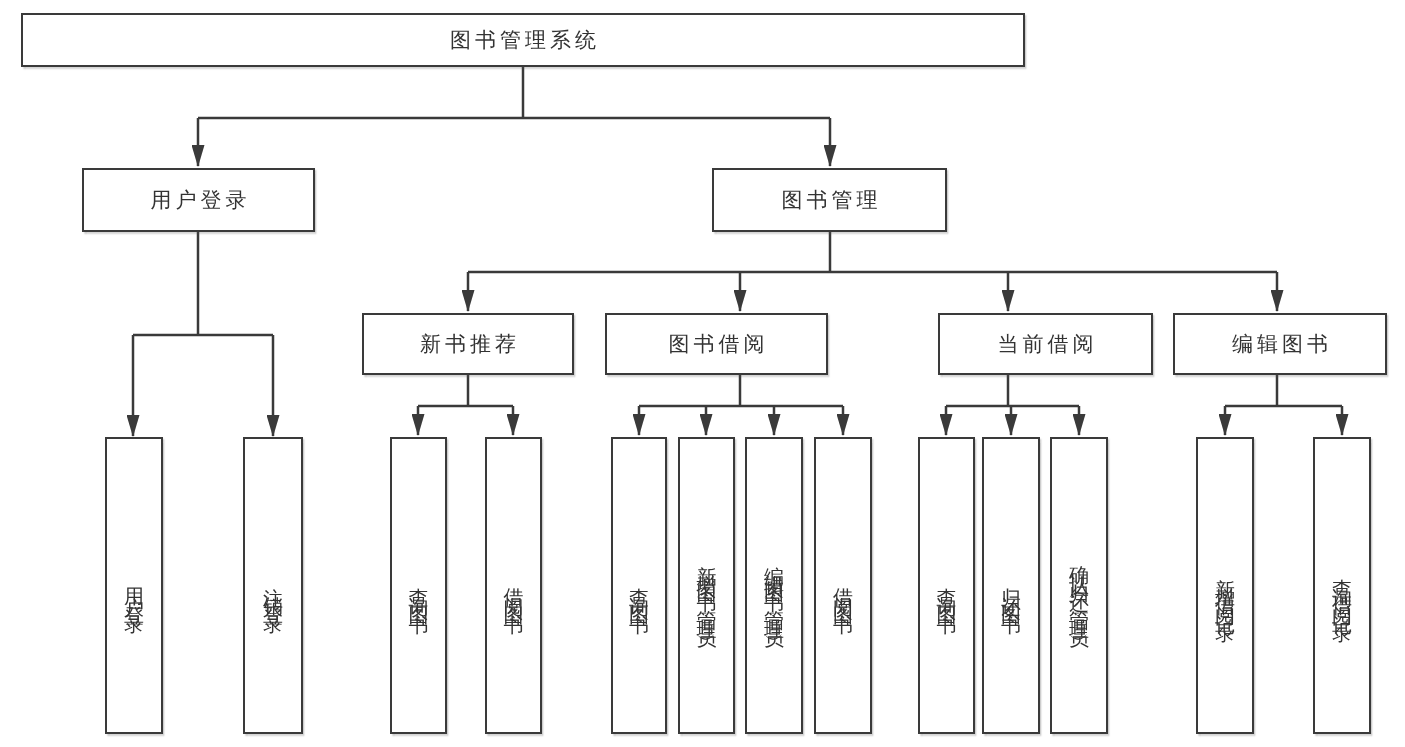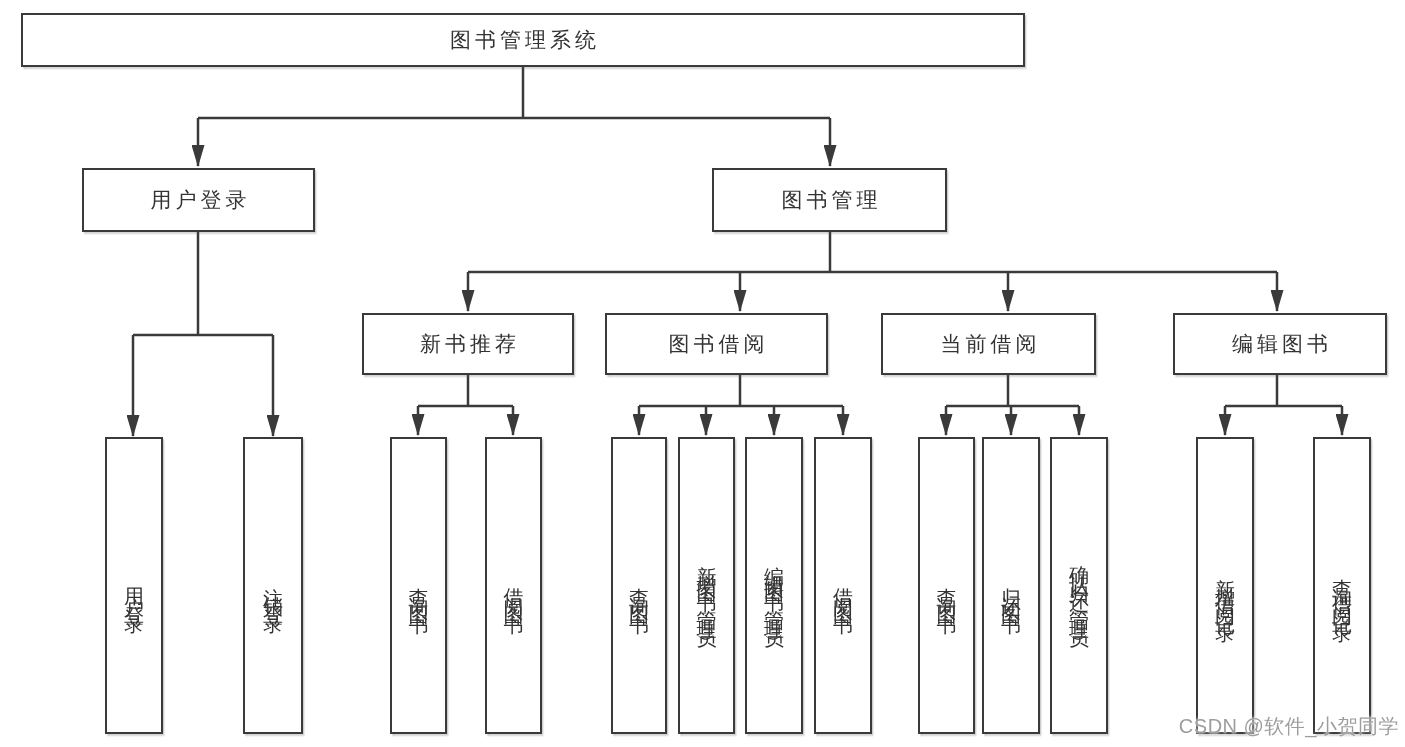--- a/index.html
+++ b/index.html
@@ -86,36 +86,35 @@
     </g>
   </svg>
 
   <div class="box hbox" style="left:21px;top:13px;width:1004px;height:54px;">图书管理系统</div>
 
   <div class="box hbox" style="left:82px;top:168px;width:233px;height:64px;">用户登录</div>
   <div class="box hbox" style="left:362px;top:313px;width:212px;height:62px;">新书推荐</div>
 
   <div class="box hbox" style="left:712px;top:168px;width:235px;height:64px;">图书管理</div>
   <div class="box hbox" style="left:605px;top:313px;width:223px;height:62px;">图书借阅</div>
-  <div class="box hbox" style="left:881px;top:313px;width:215px;height:62px;">当前借阅</div>
+  <div class="box hbox" style="left:938px;top:313px;width:215px;height:62px;">当前借阅</div>
   <div class="box hbox" style="left:1173px;top:313px;width:214px;height:62px;">编辑图书</div>
 
   <div class="box vbox" style="left:105px;top:437px;width:58px;height:297px;">用户登录</div>
   <div class="box vbox" style="left:243px;top:437px;width:60px;height:297px;">注销登录</div>
 
   <div class="box vbox" style="left:390px;top:437px;width:57px;height:297px;">查询图书</div>
   <div class="box vbox" style="left:485px;top:437px;width:57px;height:297px;">借阅图书</div>
 
   <div class="box vbox" style="left:611px;top:437px;width:56px;height:297px;">查询图书</div>
   <div class="box vbox" style="left:678px;top:437px;width:57px;height:297px;">新增图书（管理员）</div>
   <div class="box vbox" style="left:745px;top:437px;width:58px;height:297px;">编辑图书（管理员）</div>
   <div class="box vbox" style="left:814px;top:437px;width:58px;height:297px;">借阅图书</div>
 
   <div class="box vbox" style="left:918px;top:437px;width:57px;height:297px;">查询图书</div>
   <div class="box vbox" style="left:982px;top:437px;width:58px;height:297px;">归还图书</div>
   <div class="box vbox" style="left:1050px;top:437px;width:58px;height:297px;">确认归还（管理员）</div>
 
   <div class="box vbox" style="left:1196px;top:437px;width:58px;height:297px;">新增借阅记录</div>
   <div class="box vbox" style="left:1313px;top:437px;width:58px;height:297px;">查询借阅记录</div>
 
-  <div class="watermark">CSDN @软件_小贺同学</div>
 
 </div>
 
 </body></html>

